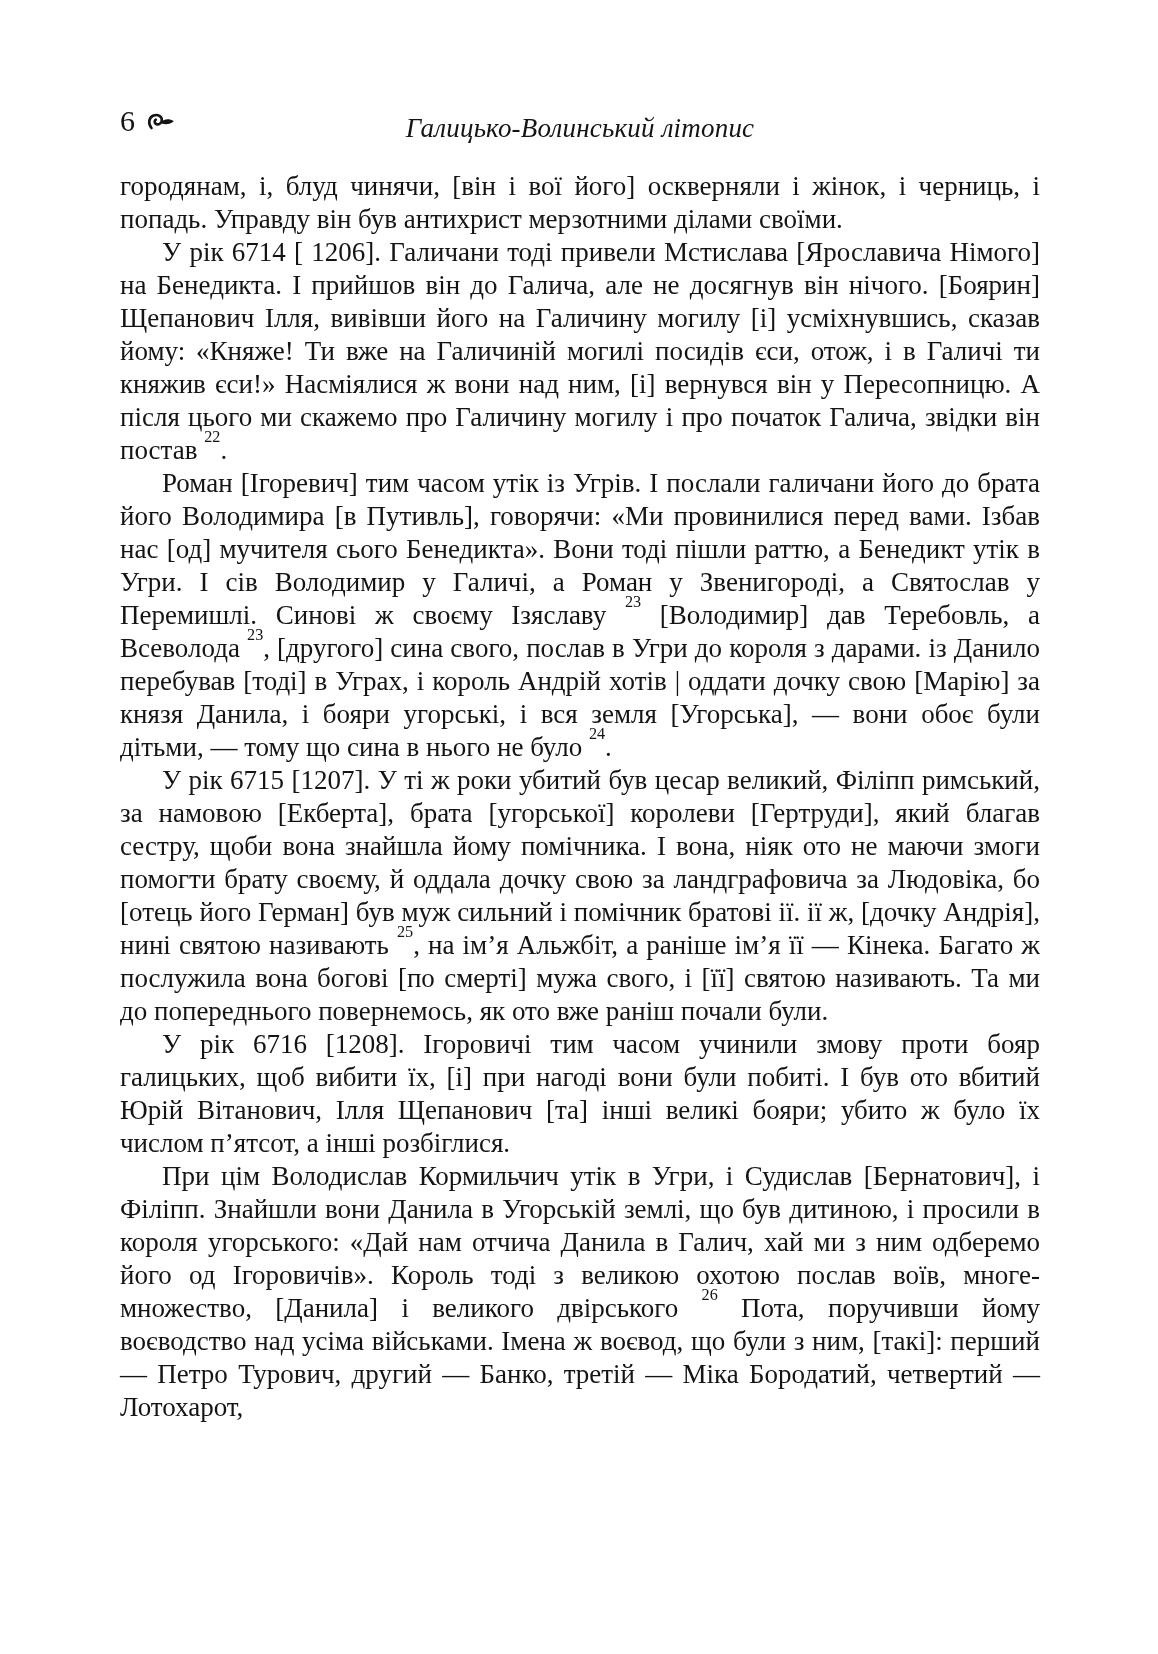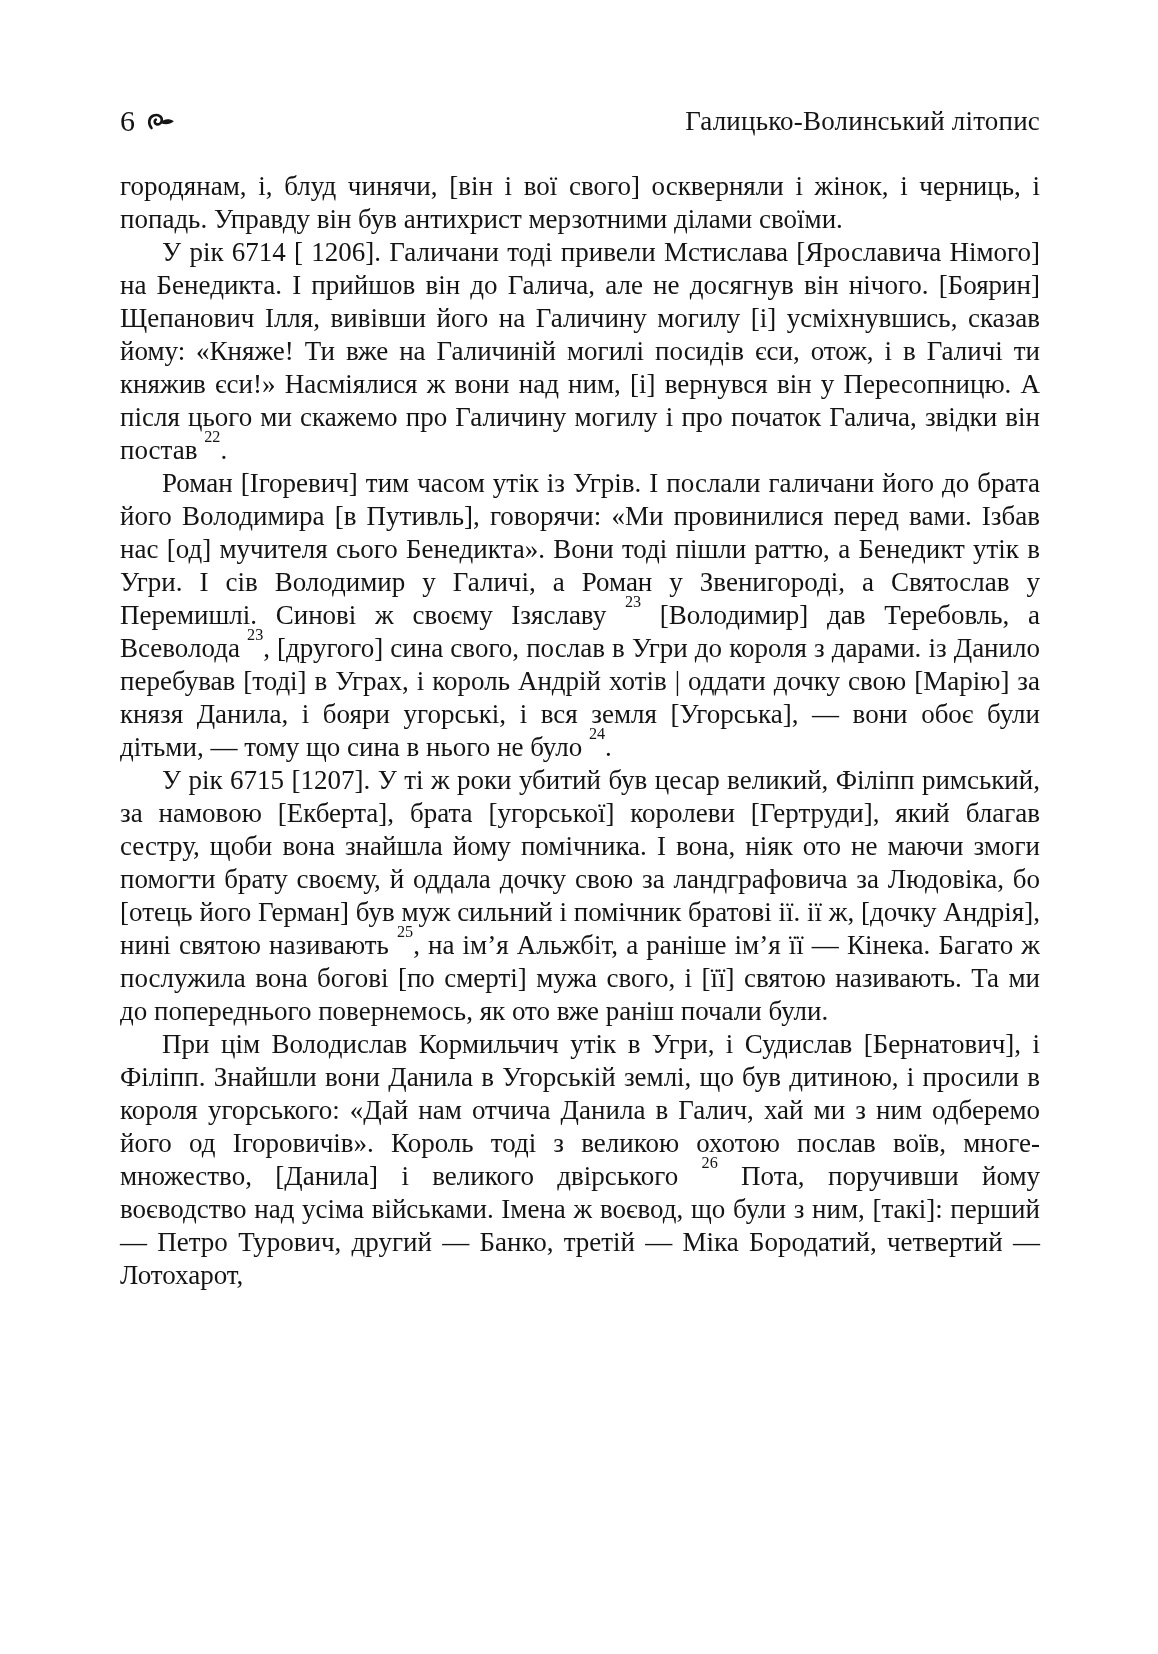--- a/index.html
+++ b/index.html
@@ -33,24 +33,26 @@
   }
   .pagenum {
     font-size: 30px;
     line-height: 34px;
   }
   .fleuron {
     display: inline-block;
     margin-top: 6px;
   }
   .running-title {
-    text-align: right;
+    text-align: center;
+    font-style: italic;
     font-size: 27px;
     line-height: 34px;
     letter-spacing: 0.2px;
+    margin-top: 7px;
   }
   .body-text {
     position: absolute;
     top: 170px;
     left: 120px;
     width: 920px;
     font-size: 27px;
     line-height: 33px;
     text-align: justify;
     text-justify: inter-word;
@@ -84,20 +86,21 @@
         <svg width="30" height="20" viewBox="0 0 30 20" aria-hidden="true">
           <path d="M4.5,16 C1,12 1.5,5.5 6.5,3.5 C11,1.8 15,4.5 14.8,8.2 C14.6,11.4 11.5,13.2 9.2,12 C7.3,11 7.2,8.6 8.8,7.6" fill="none" stroke="#141414" stroke-width="2.6" stroke-linecap="round"></path>
           <path d="M14,10.5 C17,7 22,6.2 26.8,9.3 C23.5,12.6 17.8,13 14.2,11.3 Z" fill="#141414"></path>
         </svg>
       </span>
     </div>
     <div class="running-title">Галицько-Волинський літопис</div>
   </header>
 
   <main class="body-text" id="body-text">
-      <p class="noindent">городянам, і, блуд чинячи, [він і вої свого] оскверняли і жінок, і черниць, і попадь. Управду він був антихрист мерзотними ділами своїми.</p>
+      <p class="noindent">городянам, і, блуд чинячи, [він і вої його] оскверняли і жінок, і черниць, і попадь. Управду він був антихрист мерзотними ділами своїми.</p>
       <p>У рік 6714 [ 1206]. Галичани тоді привели Мстислава [Ярославича Німого] на Бенедикта. І прийшов він до Галича, але не досягнув він нічого. [Боярин] Щепанович Ілля, вивівши його на Галичину могилу [і] усміхнувшись, сказав йому: «Княже! Ти вже на Галичиній могилі посидів єси, отож, і в Галичі ти княжив єси!» Насміялися ж вони над ним, [і] вернувся він у Пересопницю. А після цього ми скажемо про Галичину могилу і про початок Галича, звідки він постав <sup>22</sup>.</p>
       <p>Роман [Ігоревич] тим часом утік із Угрів. І послали галичани його до брата його Володимира [в Путивль], говорячи: «Ми провинилися перед вами. Ізбав нас [од] мучителя сього Бенедикта». Вони тоді пішли раттю, а Бенедикт утік в Угри. І сів Володимир у Галичі, а Роман у Звенигороді, а Святослав у Перемишлі. Синові ж своєму Ізяславу <sup>23</sup> [Володимир] дав Теребовль, а Всеволода <sup>23</sup>, [другого] сина свого, послав в Угри до короля з дарами. із Данило перебував [тоді] в Уграх, і король Андрій хотів | оддати дочку свою [Марію] за князя Данила, і бояри угорські, і вся земля [Угорська], — вони обоє були дітьми, — тому що сина в нього не було <sup>24</sup>.</p>
       <p>У рік 6715 [1207]. У ті ж роки убитий був цесар великий, Філіпп римський, за намовою [Екберта], брата [угорської] королеви [Гертруди], який благав сестру, щоби вона знайшла йому помічника. І вона, ніяк ото не маючи змоги помогти брату своєму, й оддала дочку свою за ландграфовича за Людовіка, бо [отець його Герман] був муж сильний і помічник братові ії. ії ж, [дочку Андрія], нині святою називають <sup>25</sup>, на ім’я Альжбіт, а раніше ім’я її — Кінека. Багато ж послужила вона богові [по смерті] мужа свого, і [її] святою називають. Та ми до попереднього повернемось, як ото вже раніш почали були.</p>
+      <p>У рік 6716 [1208]. Ігоровичі тим часом учинили змову проти бояр галицьких, щоб вибити їх, [і] при нагоді вони були побиті. І був ото вбитий Юрій Вітанович, Ілля Щепанович [та] інші великі бояри; убито ж було їх числом п’ятсот, а інші розбіглися.</p>
       <p>При цім Володислав Кормильчич утік в Угри, і Судислав [Бернатович], і Філіпп. Знайшли вони Данила в Угорській землі, що був дитиною, і просили в короля угорського: «Дай нам отчича Данила в Галич, хай ми з ним одберемо його од Ігоровичів». Король тоді з великою охотою послав воїв, многе-множество, [Данила] і великого двірського <sup>26</sup> Пота, поручивши йому воєводство над усіма військами. Імена ж воєвод, що були з ним, [такі]: перший — Петро Турович, другий — Банко, третій — Міка Бородатий, четвертий — Лотохарот,</p>
     </main>
 
 </div>
 
 </body></html>

